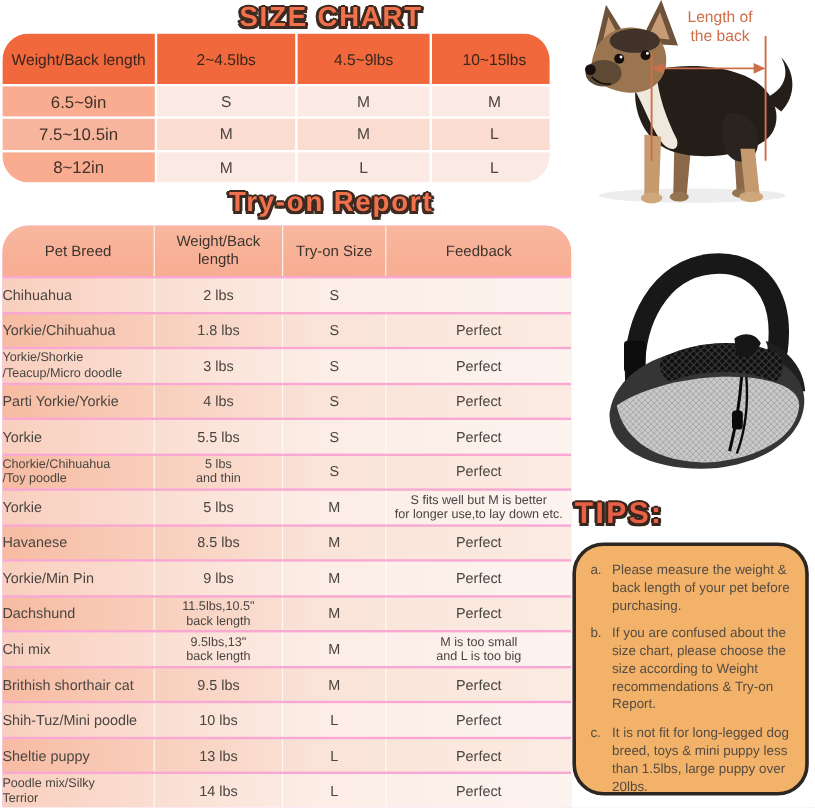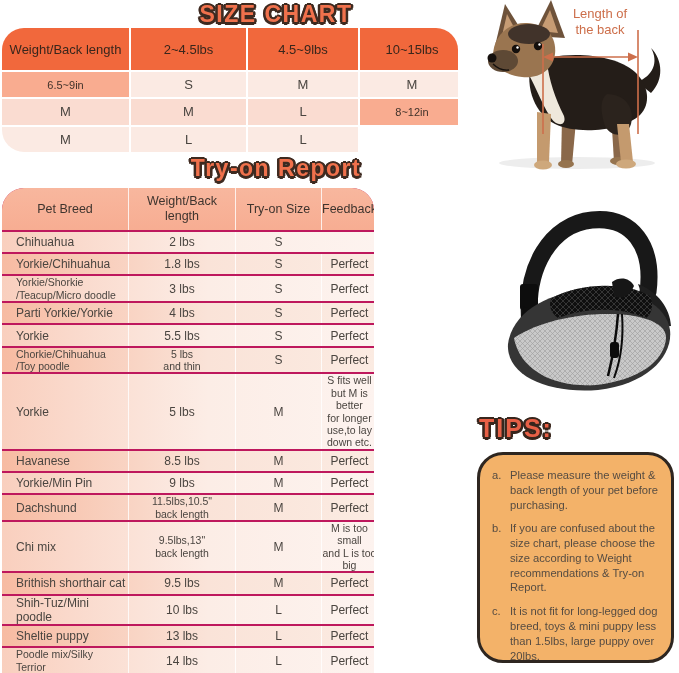--- a/index.html
+++ b/index.html
@@ -27,41 +27,41 @@
   }
   
   .sc-table{
     position:absolute;left:2px;top:28px;width:456px;height:124px;
     display:grid;grid-template-columns:127px 115px 110px 104px;
     grid-template-rows:42px 1fr 1fr 1fr;gap:2px;background:#fff;
     border-radius:22px;overflow:hidden;
   }
   .sc-cell{display:flex;align-items:center;justify-content:center;text-align:center;}
   .sc-h{background:#F1683C;color:#39261C;font-size:13px;}
-  .sc-l{font-size:11px;color:#41322A;}
+  .sc-l{font-size:14px;color:#41322A;}
   .sc-l.alt1{background:#F9AC90;} .sc-l.alt2{background:#F8B59E;}
   .sc-d{font-size:13px;color:#4A4540;}
   .sc-d.alt1{background:#FBEAE3;} .sc-d.alt2{background:#FADCD1;}
   
   .tr-table{
-    position:absolute;left:2px;top:188px;width:372px;height:485px;
-    display:grid;grid-template-rows:42px repeat(15,1fr);gap:2px;background:#be185d;
+    position:absolute;left:2px;top:188px;width:474px;height:485px;
+    display:grid;grid-template-rows:42px repeat(15,1fr);gap:2px;background:#f9a8d4;
     border-radius:22px 22px 0 0;overflow:hidden;
   }
   .tr-row{display:grid;grid-template-columns:126px 107px 86px 1fr;}
   .tr-head{background:linear-gradient(to bottom,#F8B79E,#F7AD92);}
   .tr-row.odd{background:linear-gradient(90deg,#F9CFBE 0%,#FCEDE6 55%,#FDF3EF 100%);}
   .tr-row.even{background:linear-gradient(90deg,#F7BBA2 0%,#FAE3D8 55%,#FBEBE2 100%);}
   .tr-cell{
     display:flex;align-items:center;justify-content:center;text-align:center;
     font-size:12px;color:#4A4540;white-space:pre-line;line-height:1.18;
   }
   .tr-cell + .tr-cell{border-left:1.5px solid rgba(255,255,255,0.8);}
   .tr-head .tr-cell{font-size:12.5px;color:#3E342E;}
-  .c-breed{justify-content:flex-start;text-align:left;padding-left:14px;}
+  .c-breed{justify-content:flex-start;text-align:left;}
   .tr-head .c-breed{justify-content:center;text-align:center;padding-left:0;}
   .sm{font-size:10.5px;}
   
   .dog-figure{position:absolute;left:465px;top:0;width:214px;height:172px;}
   .dog-label{
     position:absolute;left:545px;top:6px;width:110px;text-align:center;
     font-size:13px;line-height:1.25;color:#CD6F4B;white-space:pre-line;
   }
   .bag-figure{position:absolute;left:500px;top:196px;width:179px;height:208px;}
   
@@ -86,20 +86,21 @@
     <div class="sc-cell sc-h">Weight/Back length</div>
     <div class="sc-cell sc-h">2~4.5lbs</div>
     <div class="sc-cell sc-h">4.5~9lbs</div>
     <div class="sc-cell sc-h">10~15lbs</div>
 
     <div class="sc-cell sc-l alt1">6.5~9in</div>
     <div class="sc-cell sc-d alt1">S</div>
     <div class="sc-cell sc-d alt1">M</div>
     <div class="sc-cell sc-d alt1">M</div>
 
+    <div class="sc-cell sc-l alt2">7.5~10.5in</div>
     <div class="sc-cell sc-d alt2">M</div>
     <div class="sc-cell sc-d alt2">M</div>
     <div class="sc-cell sc-d alt2">L</div>
 
     <div class="sc-cell sc-l alt1">8~12in</div>
     <div class="sc-cell sc-d alt1">M</div>
     <div class="sc-cell sc-d alt1">L</div>
     <div class="sc-cell sc-d alt1">L</div>
   </div>
 

